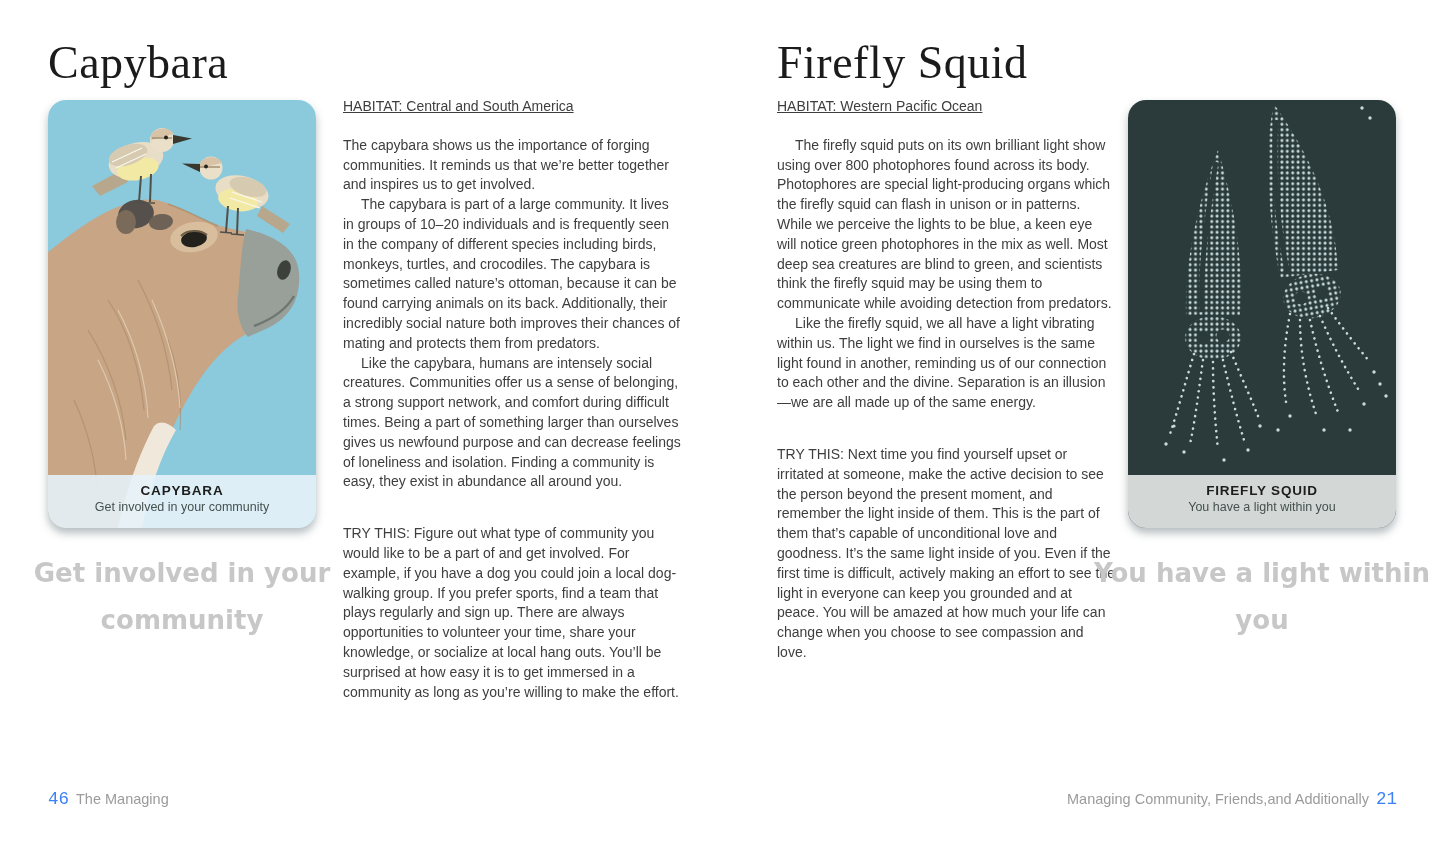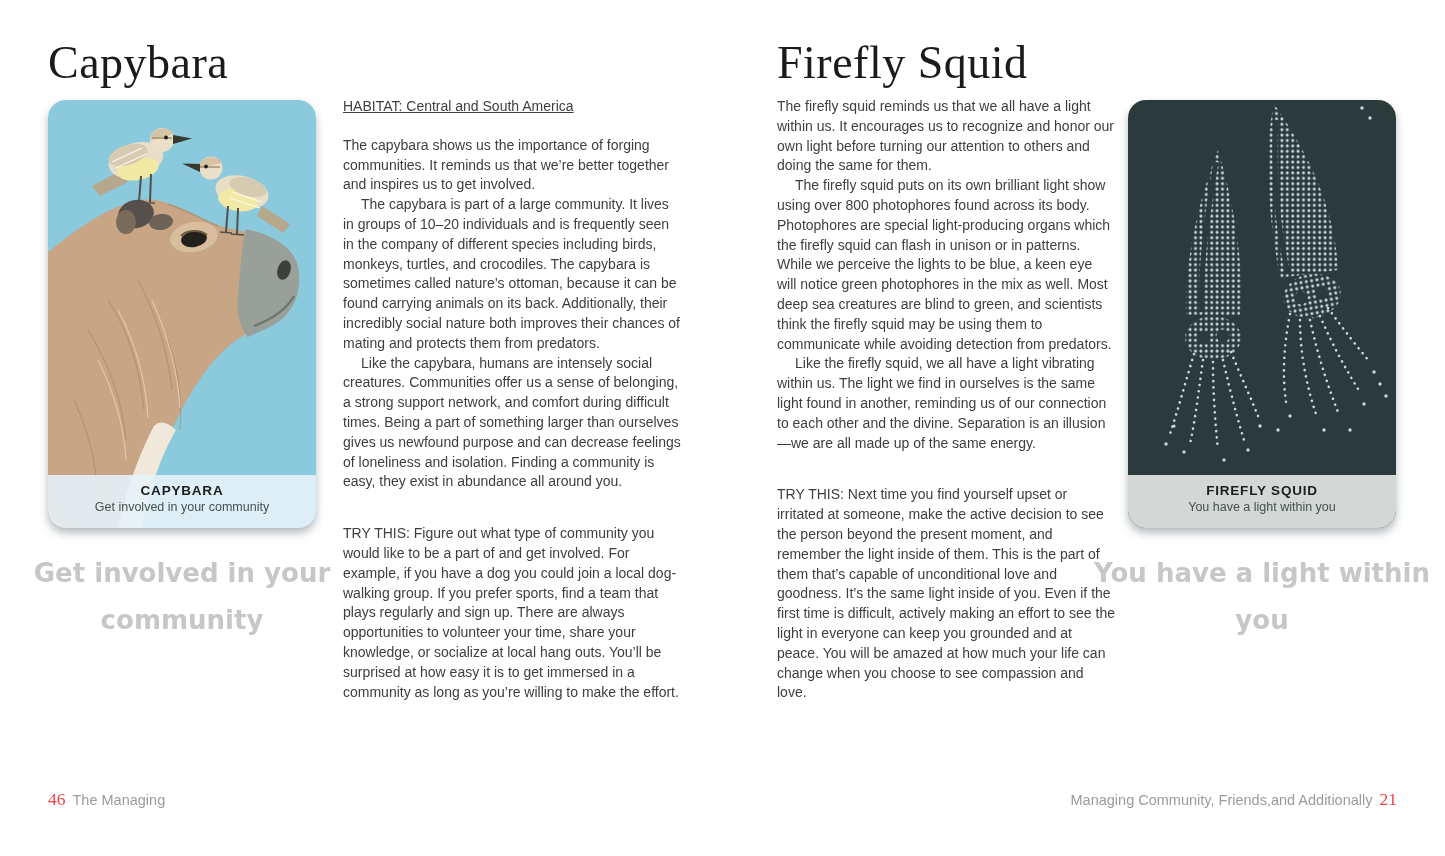--- a/index.html
+++ b/index.html
@@ -55,21 +55,21 @@
   #tagline-left  { left:-8px; }
   #tagline-right { left:1072px; }
 
   .footer {
     position:absolute; top:789px; font-size:14.5px; color:#9b9b9b;
     white-space:nowrap;
   }
   #footer-left  { left:48px; }
   #footer-right { right:48px; text-align:right; }
   .page-number {
-    font-family:Liberation Serif, serif; font-size:17.5px; color:#ef4444;
+    font-family:Liberation Mono, monospace; font-size:17.5px; color:#3b82f6;
   }
   #footer-left .page-number  { margin-right:7px; }
   #footer-right .page-number { margin-left:7px; }
 </style>
 </head>
 <body>
 
 <div>
 
   <h1 class="page-title" id="title-left">Capybara</h1>
@@ -149,21 +149,21 @@
     <p class="para indent">The capybara is part of a large community. It lives in groups of 10–20 individuals and is frequently seen in the company of different species including birds, monkeys, turtles, and crocodiles. The capybara is sometimes called nature’s ottoman, because it can be found carrying animals on its back. Additionally, their incredibly social nature both improves their chances of mating and protects them from predators.</p>
     <p class="para indent">Like the capybara, humans are intensely social creatures. Communities offer us a sense of belonging, a strong support network, and comfort during difficult times. Being a part of something larger than ourselves gives us newfound purpose and can decrease feelings of loneliness and isolation. Finding a community is easy, they exist in abundance all around you.</p>
     <p class="para try-this">TRY THIS: Figure out what type of community you would like to be a part of and get involved. For example, if you have a dog you could join a local dog-walking group. If you prefer sports, find a team that plays regularly and sign up. There are always opportunities to volunteer your time, share your knowledge, or socialize at local hang outs. You’ll be surprised at how easy it is to get immersed in a community as long as you’re willing to make the effort.</p>
   </div>
 
   <div class="tagline" id="tagline-left">Get involved in your community</div>
 
   <h1 class="page-title" id="title-right">Firefly Squid</h1>
 
   <div class="textcol" id="text-right">
-    <p class="para">The firefly squid reminds us that we all have a light within us. It encourages us to recognize and honor our own light before turning our attention to others and doing the same for them.</p>
+    <p class="habitat">HABITAT: Western Pacific Ocean</p>
     <p class="para indent">The firefly squid puts on its own brilliant light show using over 800 photophores found across its body. Photophores are special light-producing organs which the firefly squid can flash in unison or in patterns. While we perceive the lights to be blue, a keen eye will notice green photophores in the mix as well. Most deep sea creatures are blind to green, and scientists think the firefly squid may be using them to communicate while avoiding detection from predators.</p>
     <p class="para indent">Like the firefly squid, we all have a light vibrating within us. The light we find in ourselves is the same light found in another, reminding us of our connection to each other and the divine. Separation is an illusion—we are all made up of the same energy.</p>
     <p class="para try-this">TRY THIS: Next time you find yourself upset or irritated at someone, make the active decision to see the person beyond the present moment, and remember the light inside of them. This is the part of them that’s capable of unconditional love and goodness. It’s the same light inside of you. Even if the first time is difficult, actively making an effort to see the light in everyone can keep you grounded and at peace. You will be amazed at how much your life can change when you choose to see compassion and love.</p>
   </div>
 
   <figure class="animal-card" id="card-right">
     <svg viewBox="0 0 268 428" width="268" height="428">
       <defs>
         <pattern id="dotp" width="5.4" height="5.4" patternUnits="userSpaceOnUse">
           <rect width="5.4" height="5.4" fill="#2b3a3a"></rect>

